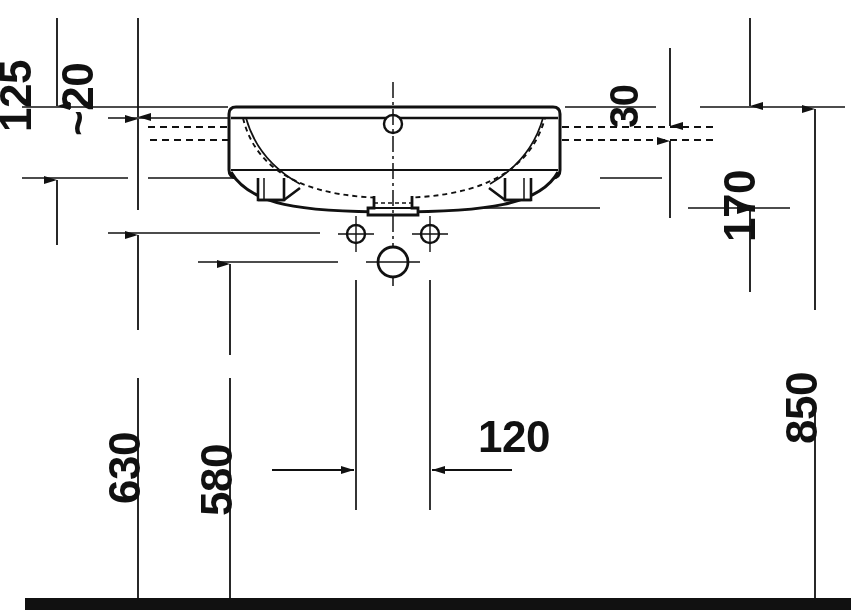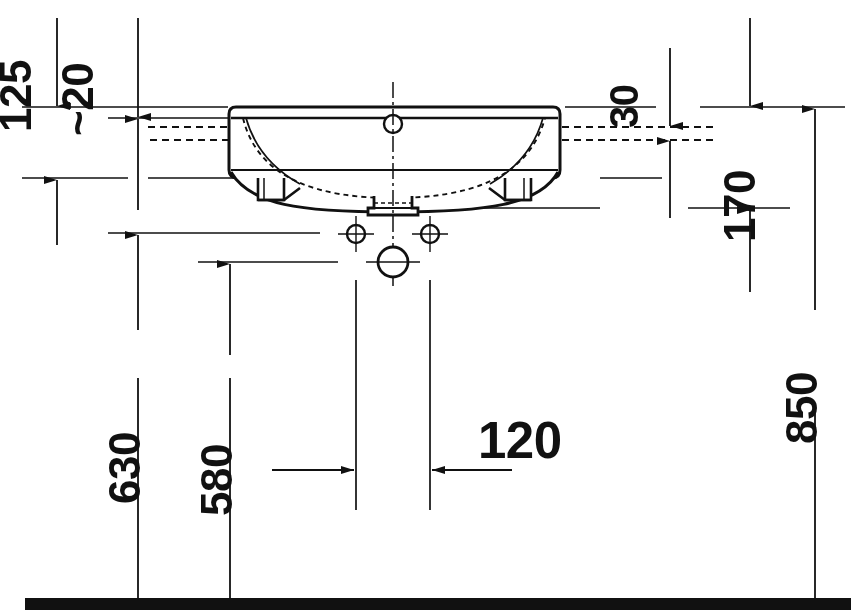--- a/index.html
+++ b/index.html
@@ -196,17 +196,17 @@
   <div class="dimtext rot" style="left:100px; top:92px; font-size:44px;">~20</div>
 
   <div class="dimtext rot" style="left:644px; top:88px; font-size:40px;">30</div>
 
   <div class="dimtext rot" style="left:762px; top:198px; font-size:44px;">170</div>
 
   <div class="dimtext rot" style="left:147px; top:460px; font-size:44px;">630</div>
 
   <div class="dimtext rot" style="left:239px; top:472px; font-size:44px;">580</div>
 
-  <div class="dimtext" style="left:478px; top:415px; font-size:51px;text-align:center;">120</div>
+  <div class="dimtext" style="left:478px; top:415px; font-size:44px;text-align:center;">120</div>
 
   <div class="dimtext rot" style="left:824px; top:400px; font-size:44px;">850</div>
 
 </div>
 
 </body></html>

